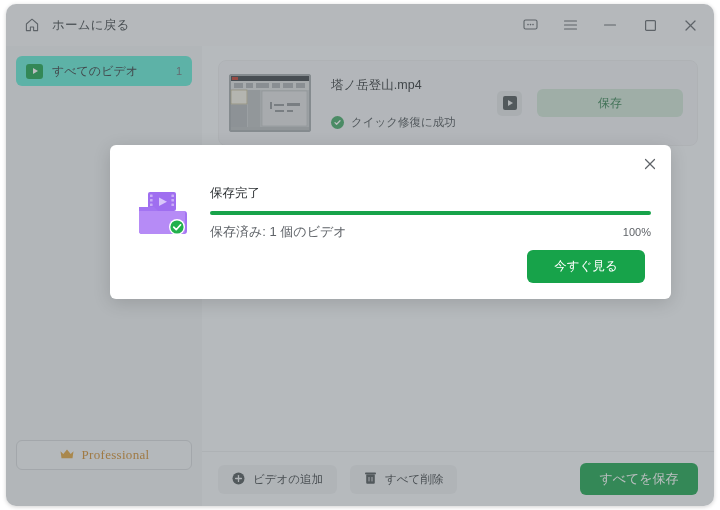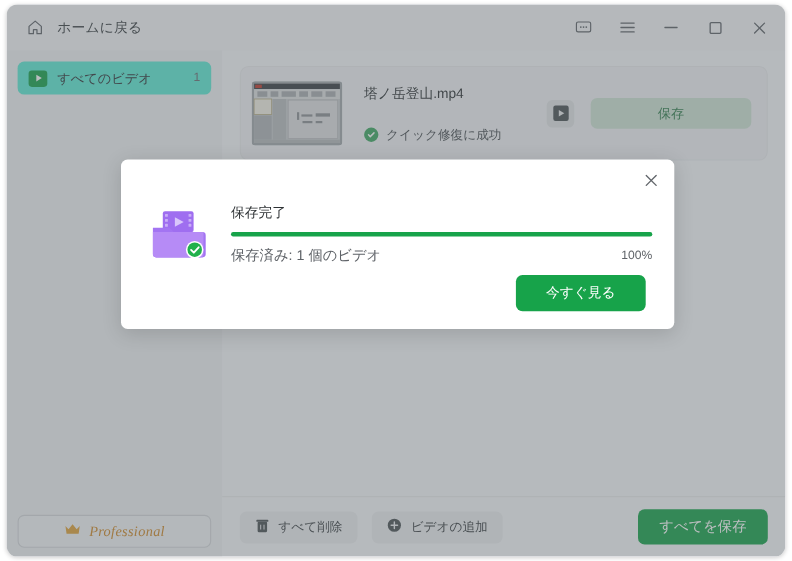--- a/index.html
+++ b/index.html
@@ -74,21 +74,21 @@
   .side-item .play-badge i {
     display: block; width: 0; height: 0;
     border-left: 5px solid #ffffff;
     border-top: 3.5px solid transparent;
     border-bottom: 3.5px solid transparent;
     margin-left: 1px;
   }
   .side-label { font-size: 12px; color: #2f3337; }
   .side-count { margin-left: auto; font-size: 11px; color: #6b7075; }
   #pro-wrap {
-    margin-top: auto; padding: 0 10px 8px 10px; font-style: italic;
+    margin-top: auto; padding: 0 10px 36px 10px;
   }
   #pro-btn {
     height: 28px; border: 1px solid #d6d8db; border-radius: 6px;
     background: #f3f4f6;
     display: flex; align-items: center; justify-content: center; gap: 7px;
     cursor: pointer;
   }
   #pro-label {
     font-family: "Liberation Serif", "DejaVu Serif", serif;
     font-size: 13px; color: #d08a2a; letter-spacing: .3px;
@@ -176,21 +176,21 @@
   
   #dim {
     position: absolute; left: 0; top: 0;
     width: 708px; height: 502px;
     background: rgba(92,99,106,0.42);
     z-index: 40;
   }
   #modal {
     position: absolute;
     left: 104px; top: 141px;
-    width: 503px; height: 154px;
+    width: 561px; height: 154px;
     background: #ffffff;
     border-radius: 6px;
     z-index: 50;
     box-shadow: 0 4px 18px rgba(0,0,0,0.14);
   }
   #modal-close {
     position: absolute; right: 10px; top: 8px;
     width: 22px; height: 22px;
     display: flex; align-items: center; justify-content: center;
     cursor: pointer;
@@ -352,42 +352,42 @@
             <div class="save-btn">
               <span>保存</span>
             </div>
           </div>
         </div>
       </div>
 
       <div id="bottombar">
         <div class="bb-btn">
           <span>
+            <svg width="13" height="13" viewBox="0 0 13 13">
+              <circle cx="6.5" cy="6.5" r="6" fill="#4b5154"></circle>
+              <g stroke="#eceef0" stroke-width="1.3" stroke-linecap="round">
+                <line x1="6.5" y1="3.6" x2="6.5" y2="9.4"></line>
+                <line x1="3.6" y1="6.5" x2="9.4" y2="6.5"></line>
+              </g>
+            </svg>
+          </span>
+          <span>ビデオの追加</span>
+        </div>
+        <div class="bb-btn">
+          <span>
             <svg width="13" height="14" viewBox="0 0 13 14">
               <rect x="2.2" y="3.4" width="8.6" height="9.4" rx="1" fill="#4b5154"></rect>
               <rect x="1" y="1.6" width="11" height="1.8" rx="0.8" fill="#4b5154"></rect>
               <g stroke="#eceef0" stroke-width="0.9">
                 <line x1="5" y1="6" x2="5" y2="10.4"></line>
                 <line x1="8" y1="6" x2="8" y2="10.4"></line>
               </g>
             </svg>
           </span>
           <span>すべて削除</span>
-        </div>
-        <div class="bb-btn">
-          <span>
-            <svg width="13" height="13" viewBox="0 0 13 13">
-              <circle cx="6.5" cy="6.5" r="6" fill="#4b5154"></circle>
-              <g stroke="#eceef0" stroke-width="1.3" stroke-linecap="round">
-                <line x1="6.5" y1="3.6" x2="6.5" y2="9.4"></line>
-                <line x1="3.6" y1="6.5" x2="9.4" y2="6.5"></line>
-              </g>
-            </svg>
-          </span>
-          <span>ビデオの追加</span>
         </div>
         <div id="save-all-btn">
           <span>すべてを保存</span>
         </div>
       </div>
     </div>
   </div>
 
   <div id="dim"></div>
 

